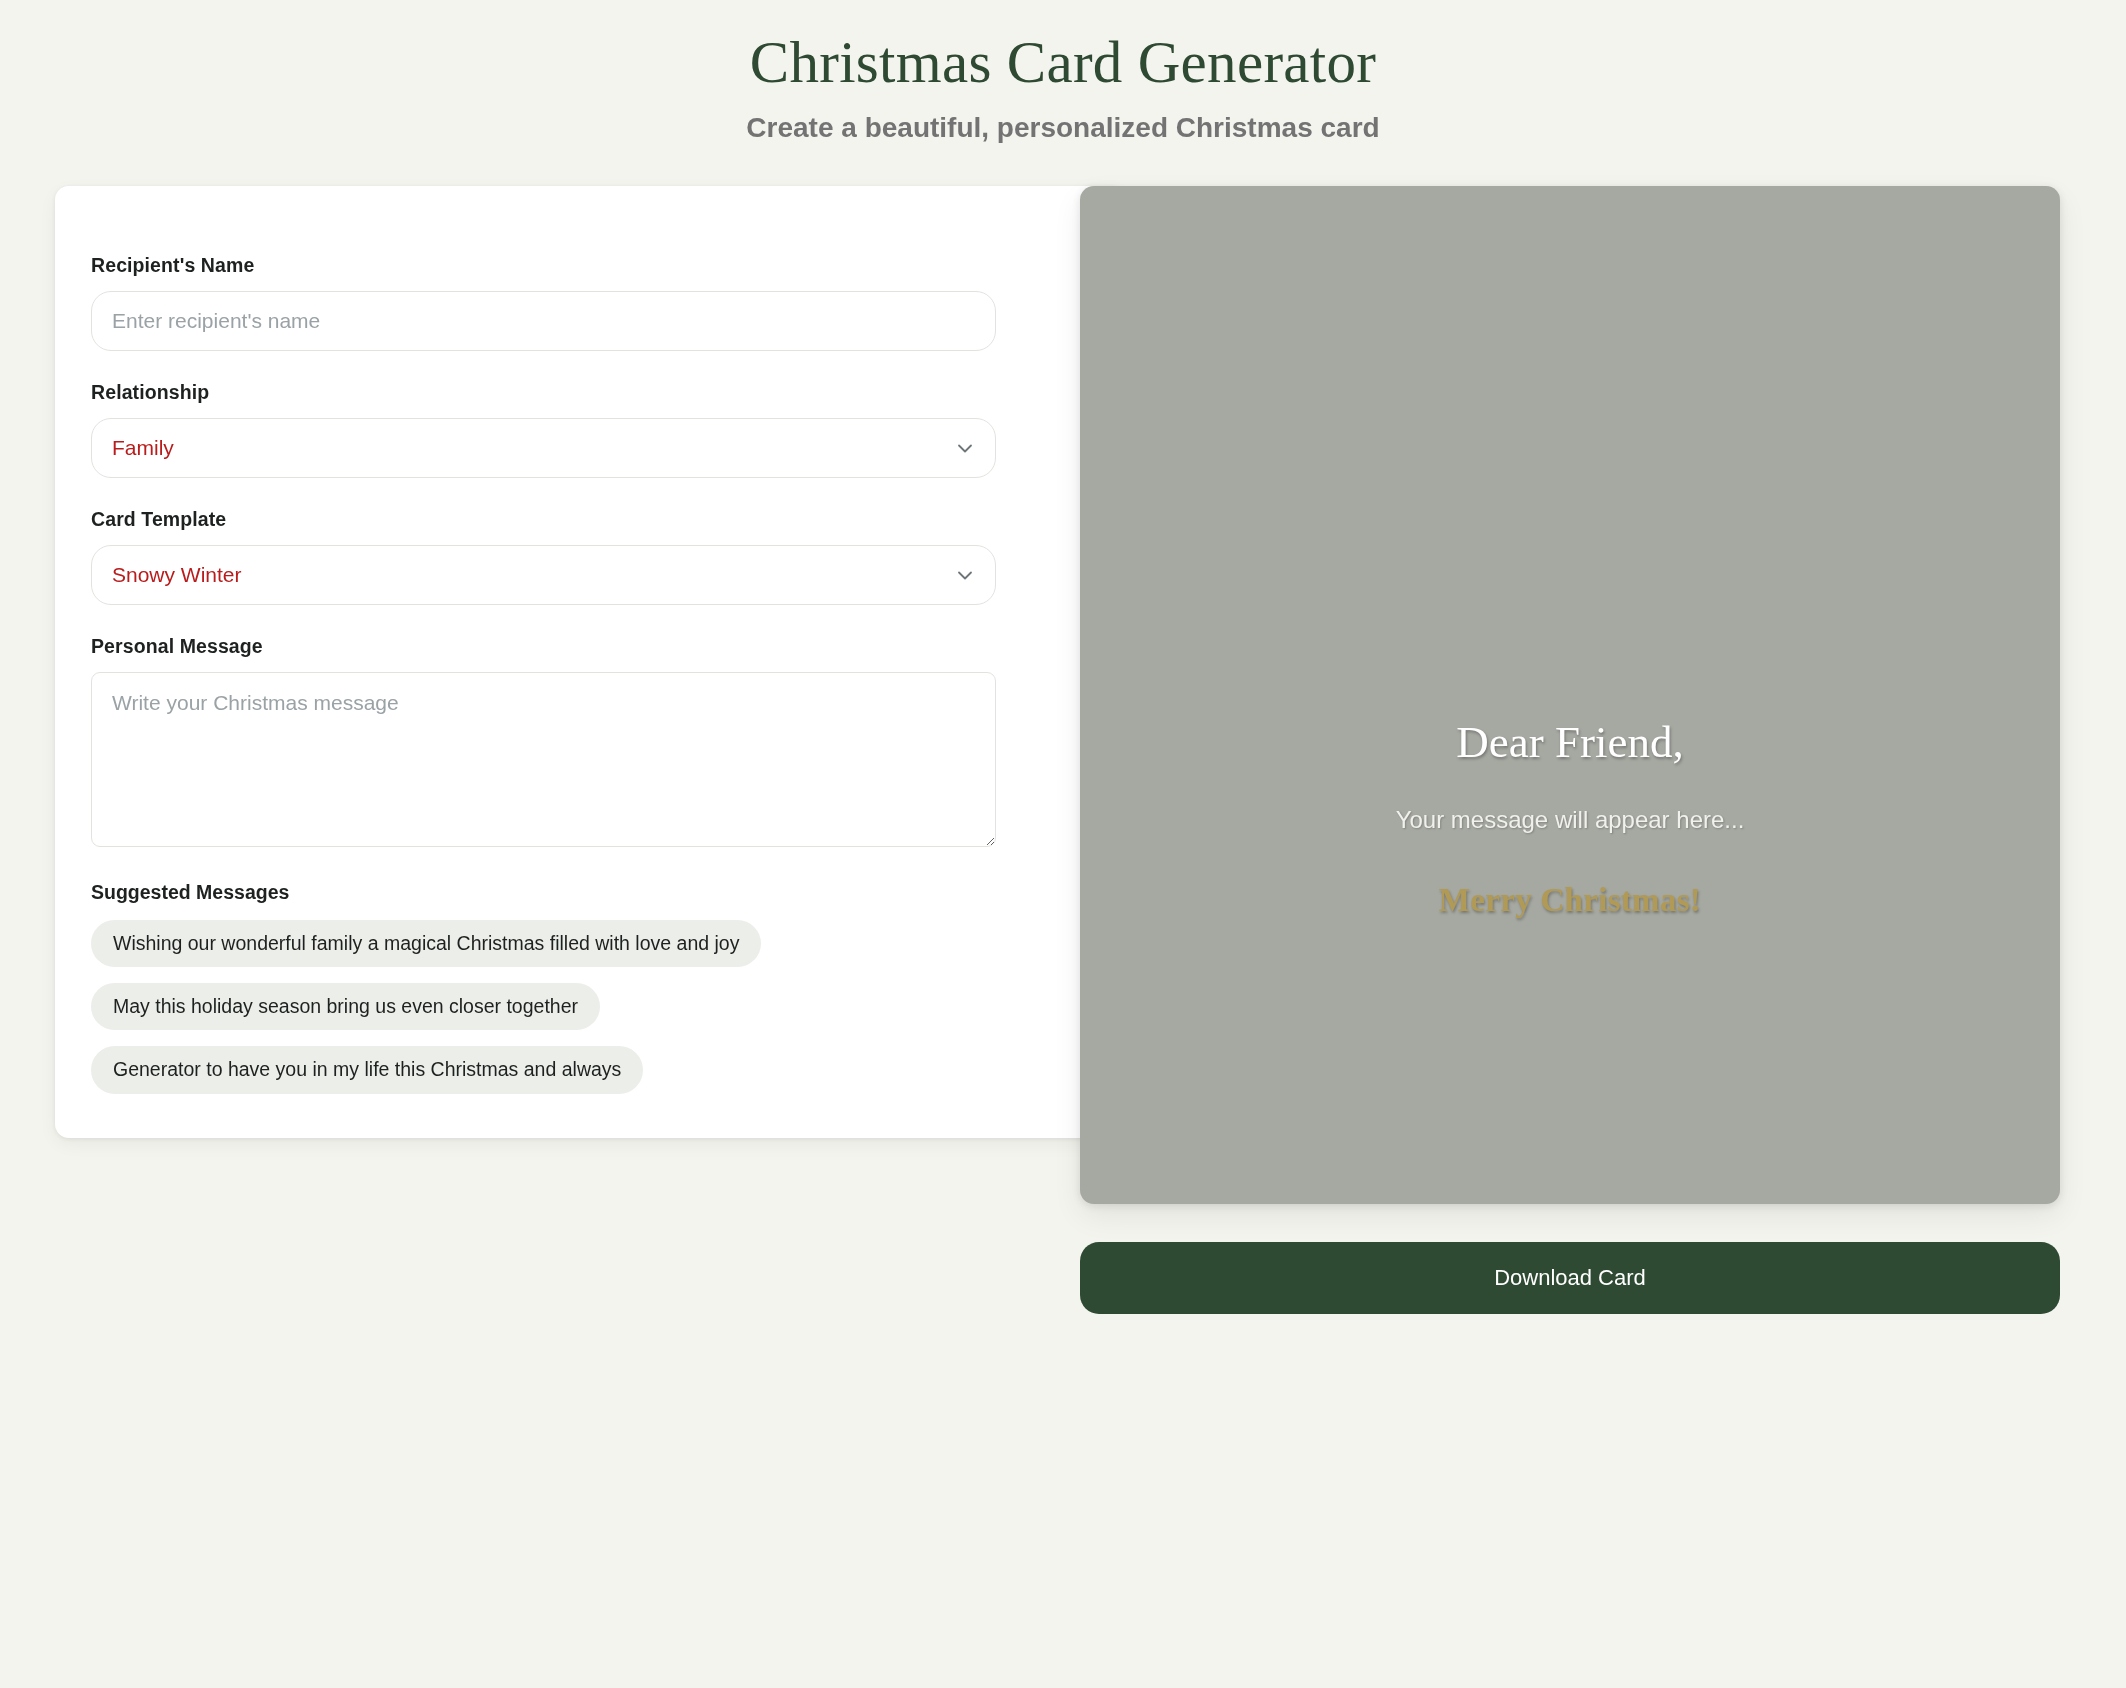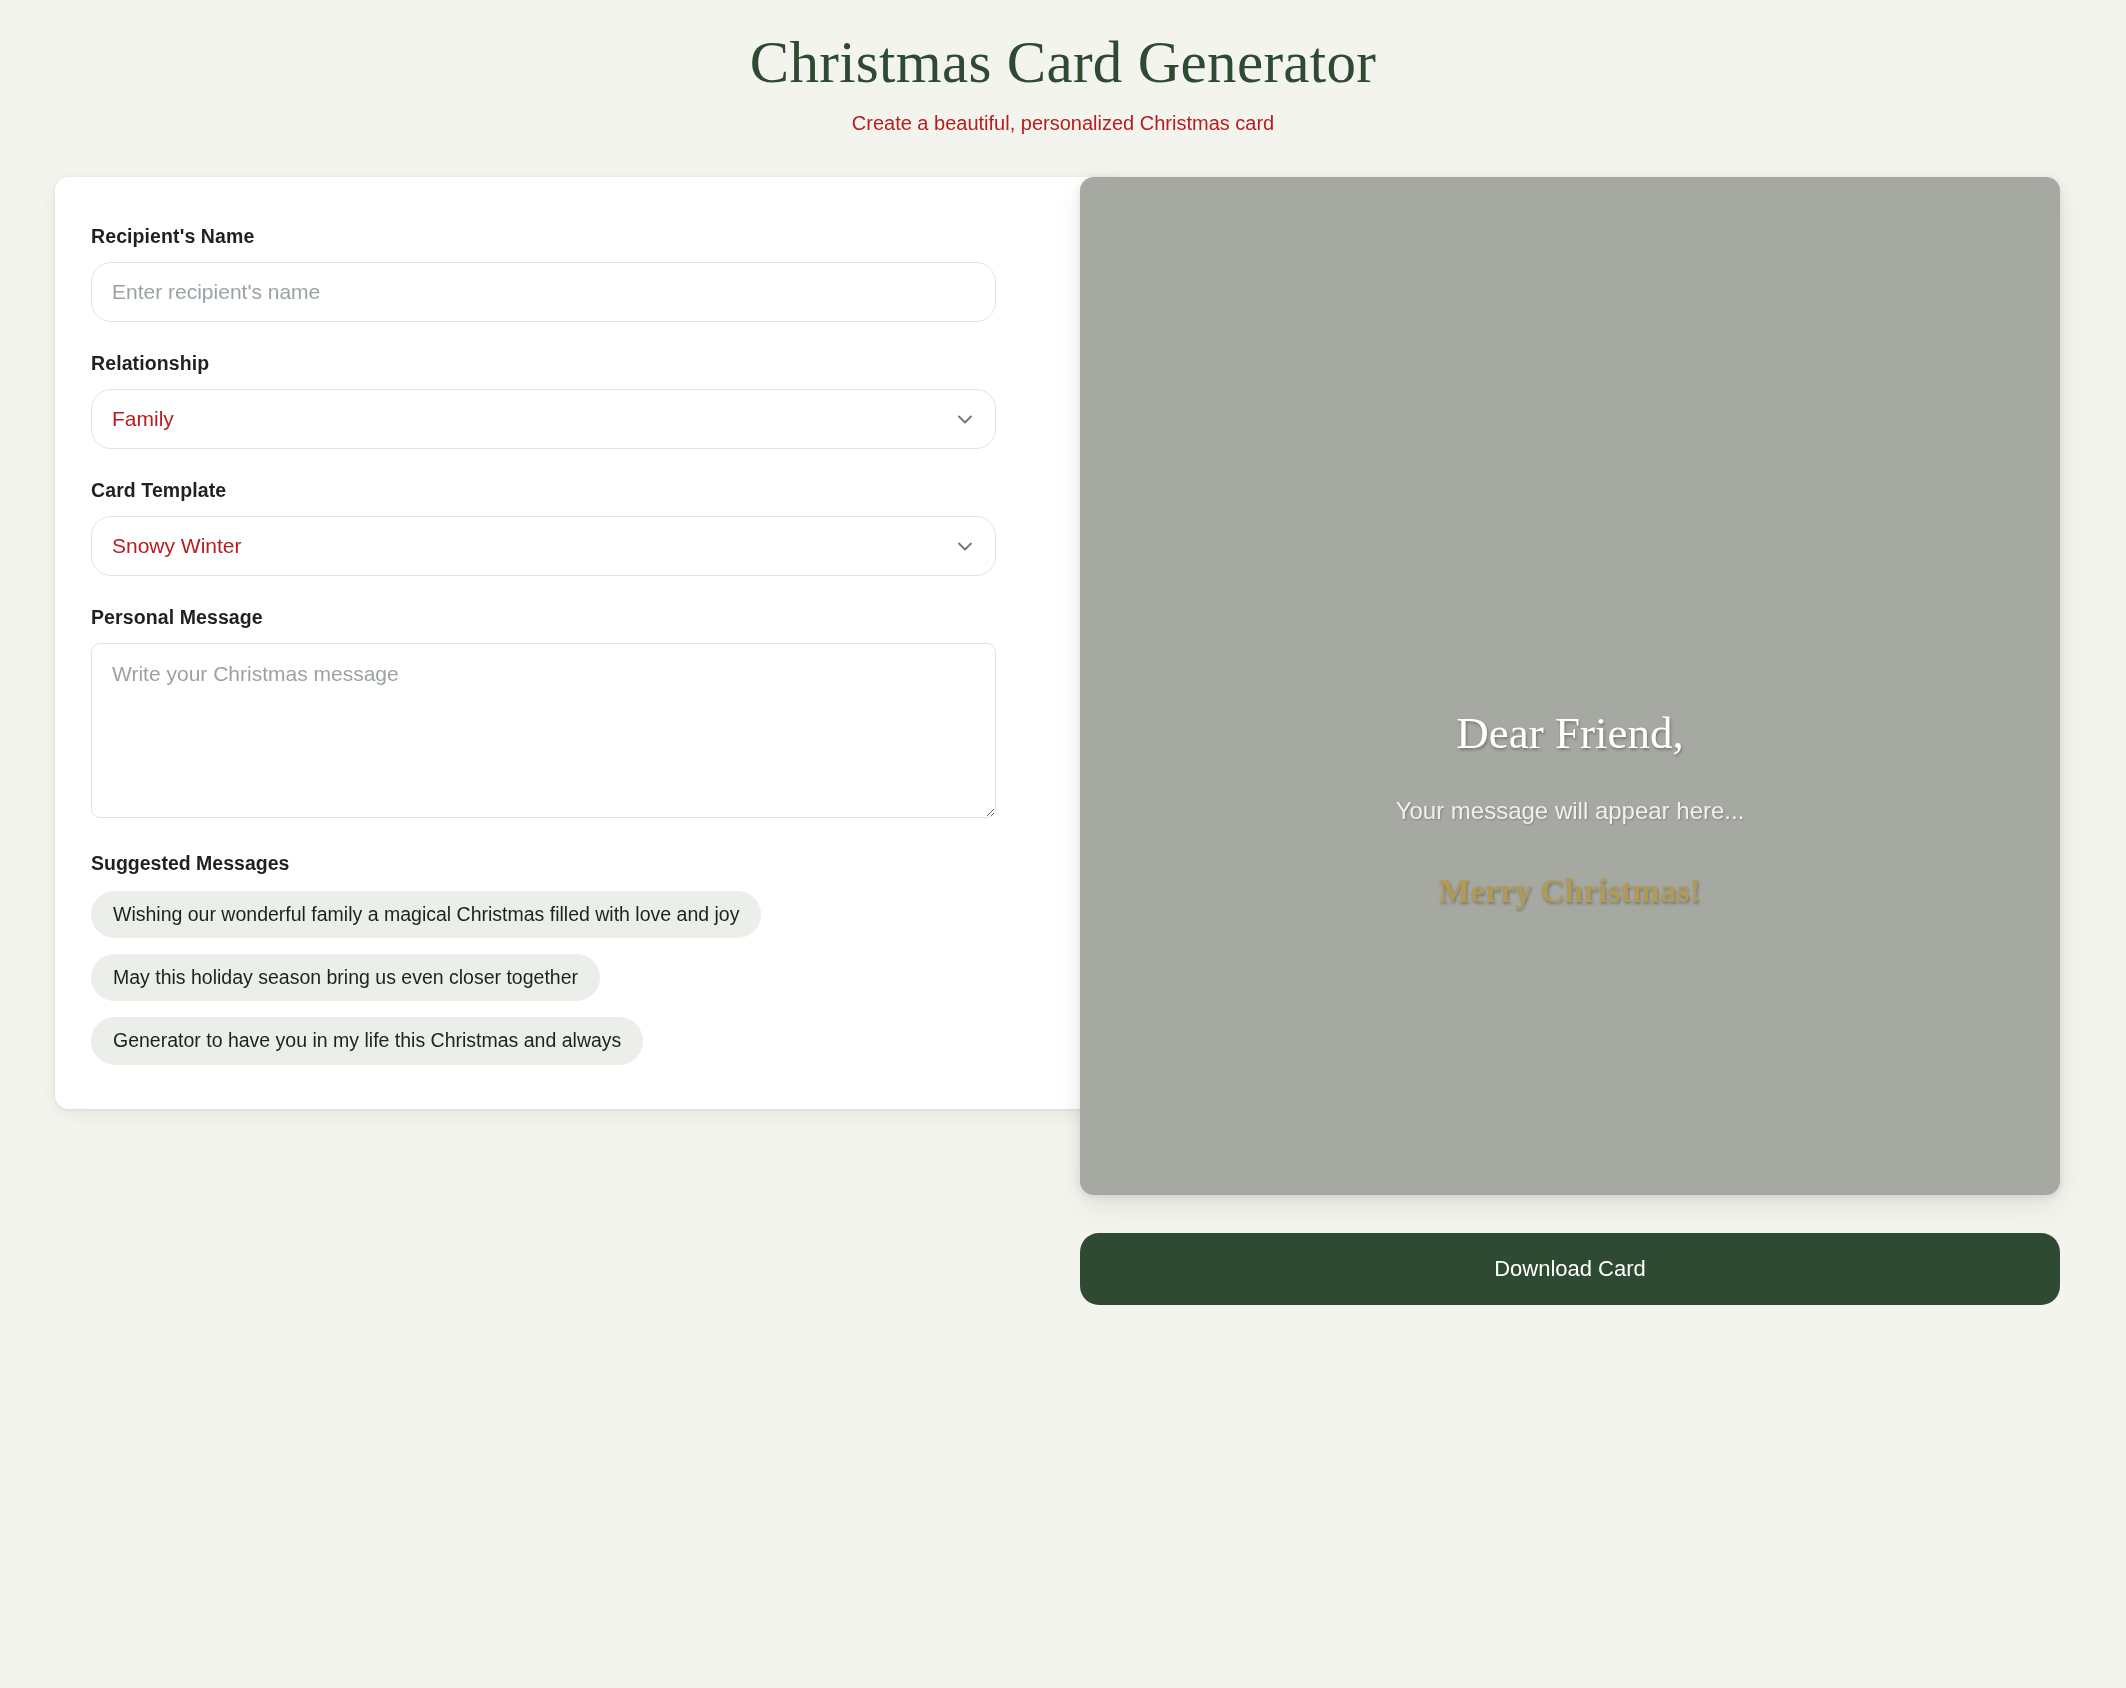--- a/index.html
+++ b/index.html
@@ -27,42 +27,42 @@
   .app-title {
     font-family: "Liberation Serif", serif;
     font-size: 59px;
     font-weight: 400;
     color: #2f4a32;
     letter-spacing: 0.3px;
     margin: 0;
     line-height: 1.18;
   }
   .app-subtitle {
-    font-size: 20px;
-    color: #b91c1c;
+    font-size: 28px;
+    color: #737373;
     margin: 14px 0 0 0;
-    font-weight: 400;
+    font-weight: 700;
   }
 
   
   .content {
     display: flex;
     align-items: flex-start;
     padding: 42px 55px 0 55px;
     gap: 50px;
   }
   .left-col { width: 975px; flex: none; }
   .right-col { width: 980px; flex: none; }
 
   
   .form-card {
     background: #ffffff;
     border-radius: 14px;
     box-shadow: 0 1px 4px rgba(0,0,0,0.07), 0 6px 18px rgba(0,0,0,0.05);
-    padding: 48px 36px 44px 36px;
+    padding: 68px 36px 44px 36px;
     width: 1071px;
   }
   .field { margin-bottom: 30px; }
   .field:last-child { margin-bottom: 0; }
   .field-label {
     display: block;
     font-size: 19.5px;
     font-weight: 700;
     color: #1d211f;
     margin-bottom: 14px;

